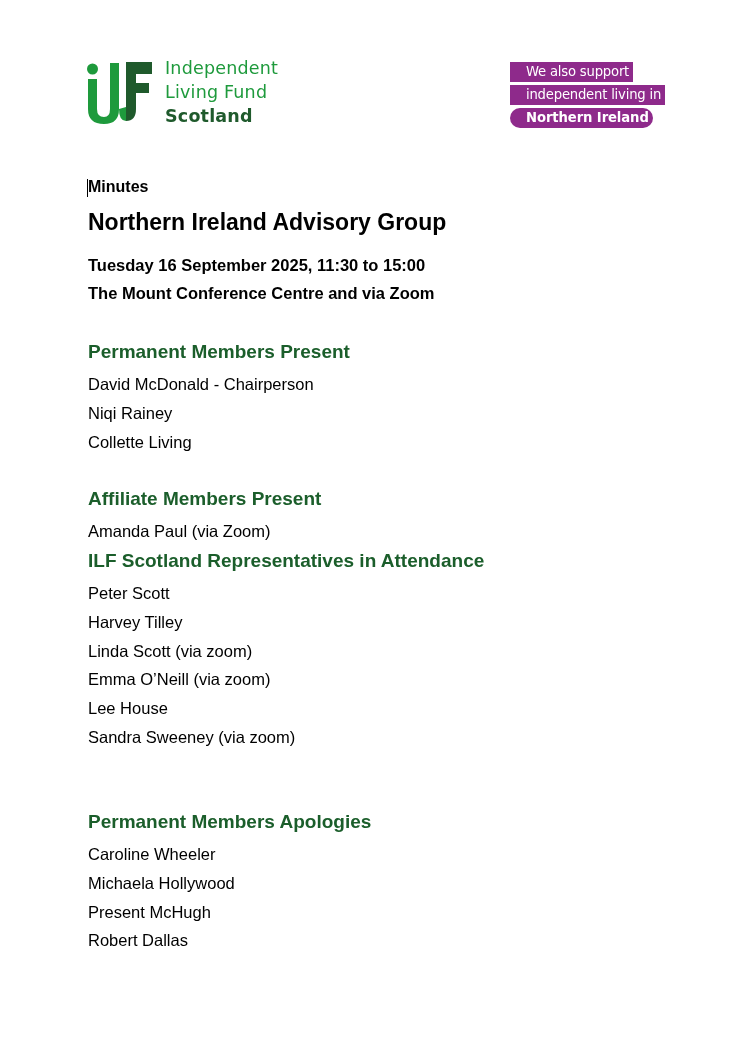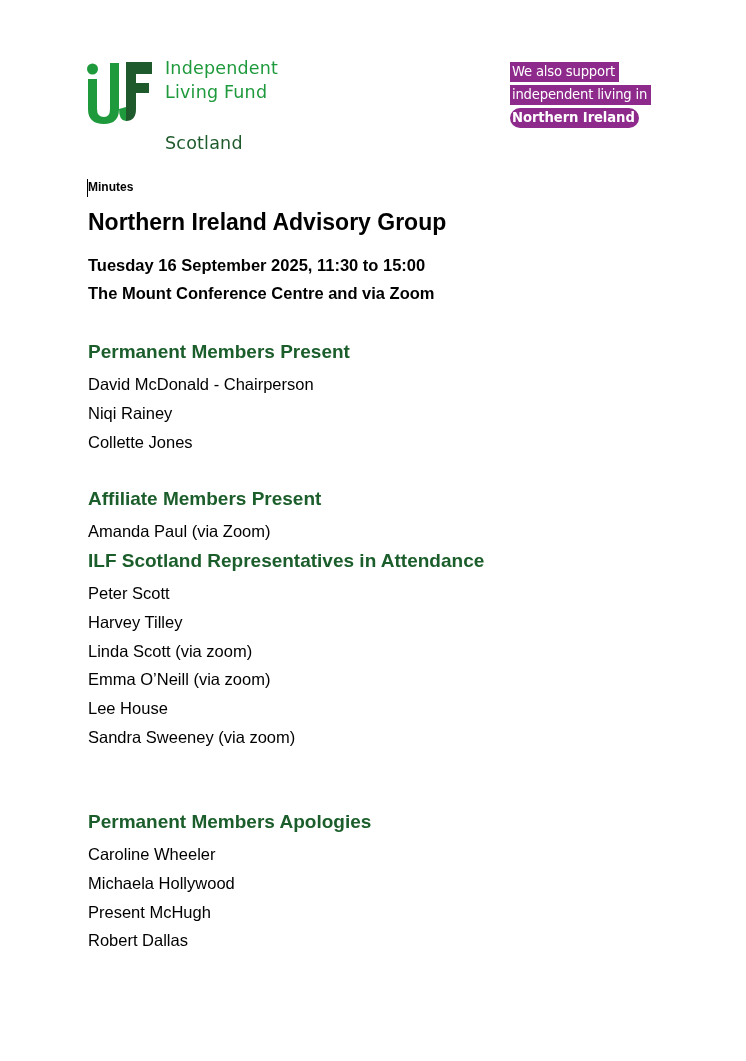--- a/index.html
+++ b/index.html
@@ -38,58 +38,58 @@
     .logo-text {
       position: absolute;
       left: 79px;
       top: -1px;
       font-family: "DejaVu Sans", sans-serif;
       font-size: 17.5px;
       line-height: 24px;
       letter-spacing: 0.2px;
     }
     .logo-text .l1, .logo-text .l2 { color: #1e9a3c; display: block; }
-    .logo-text .l3 { color: #1f5a2c; display: block; font-weight: normal; margin-top: 27px; }
+    .logo-text .l3 { color: #1f5a2c; display: block; font-weight: bold; }
 
     
     .ni-badge {
       position: absolute;
       left: 510px;
       top: 62px;
     }
     .ni-badge .tag {
       display: block;
       background: #8e2a8b;
       color: #ffffff;
       font-family: "DejaVu Sans", sans-serif;
       font-size: 13.2px;
       line-height: 20px;
       height: 20px;
-      padding: 0 4px 0 2px;
+      padding: 0 4px 0 16px;
       margin-bottom: 3px;
       width: max-content;
       letter-spacing: -0.2px;
     }
     .ni-badge .tag.bold { font-weight: bold; letter-spacing: -0.1px; border-radius: 10px; }
 
     
     .cursor {
       position: absolute;
       left: 87px;
       top: 179px;
       width: 1px;
       height: 18px;
       background: #000;
     }
 
     .minutes-label {
       position: absolute;
       left: 88px;
       top: 177px;
-      font-size: 12px;
+      font-size: 16px;
       font-weight: bold;
       line-height: 20px;
     }
     .doc-title {
       position: absolute;
       left: 88px;
       top: 204px;
       font-size: 23px;
       font-weight: bold;
       line-height: 36px;
@@ -162,21 +162,21 @@
   <div class="minutes-label">Minutes</div>
   <h1 class="doc-title">Northern Ireland Advisory Group</h1>
   <div class="meta date">Tuesday 16 September 2025, 11:30 to 15:00</div>
   <div class="meta venue">The Mount Conference Centre and via Zoom</div>
 
   <div class="section" style="top:340px;">
     <h2 class="section-heading">Permanent Members Present</h2>
     <ul class="section-list">
       <li>David McDonald - Chairperson</li>
       <li>Niqi Rainey</li>
-      <li>Collette Jones</li>
+      <li>Collette Living</li>
     </ul>
   </div>
 
   <div class="section" style="top:487px;">
     <h2 class="section-heading">Affiliate Members Present</h2>
     <ul class="section-list">
       <li>Amanda Paul (via Zoom)</li>
     </ul>
   </div>
 

